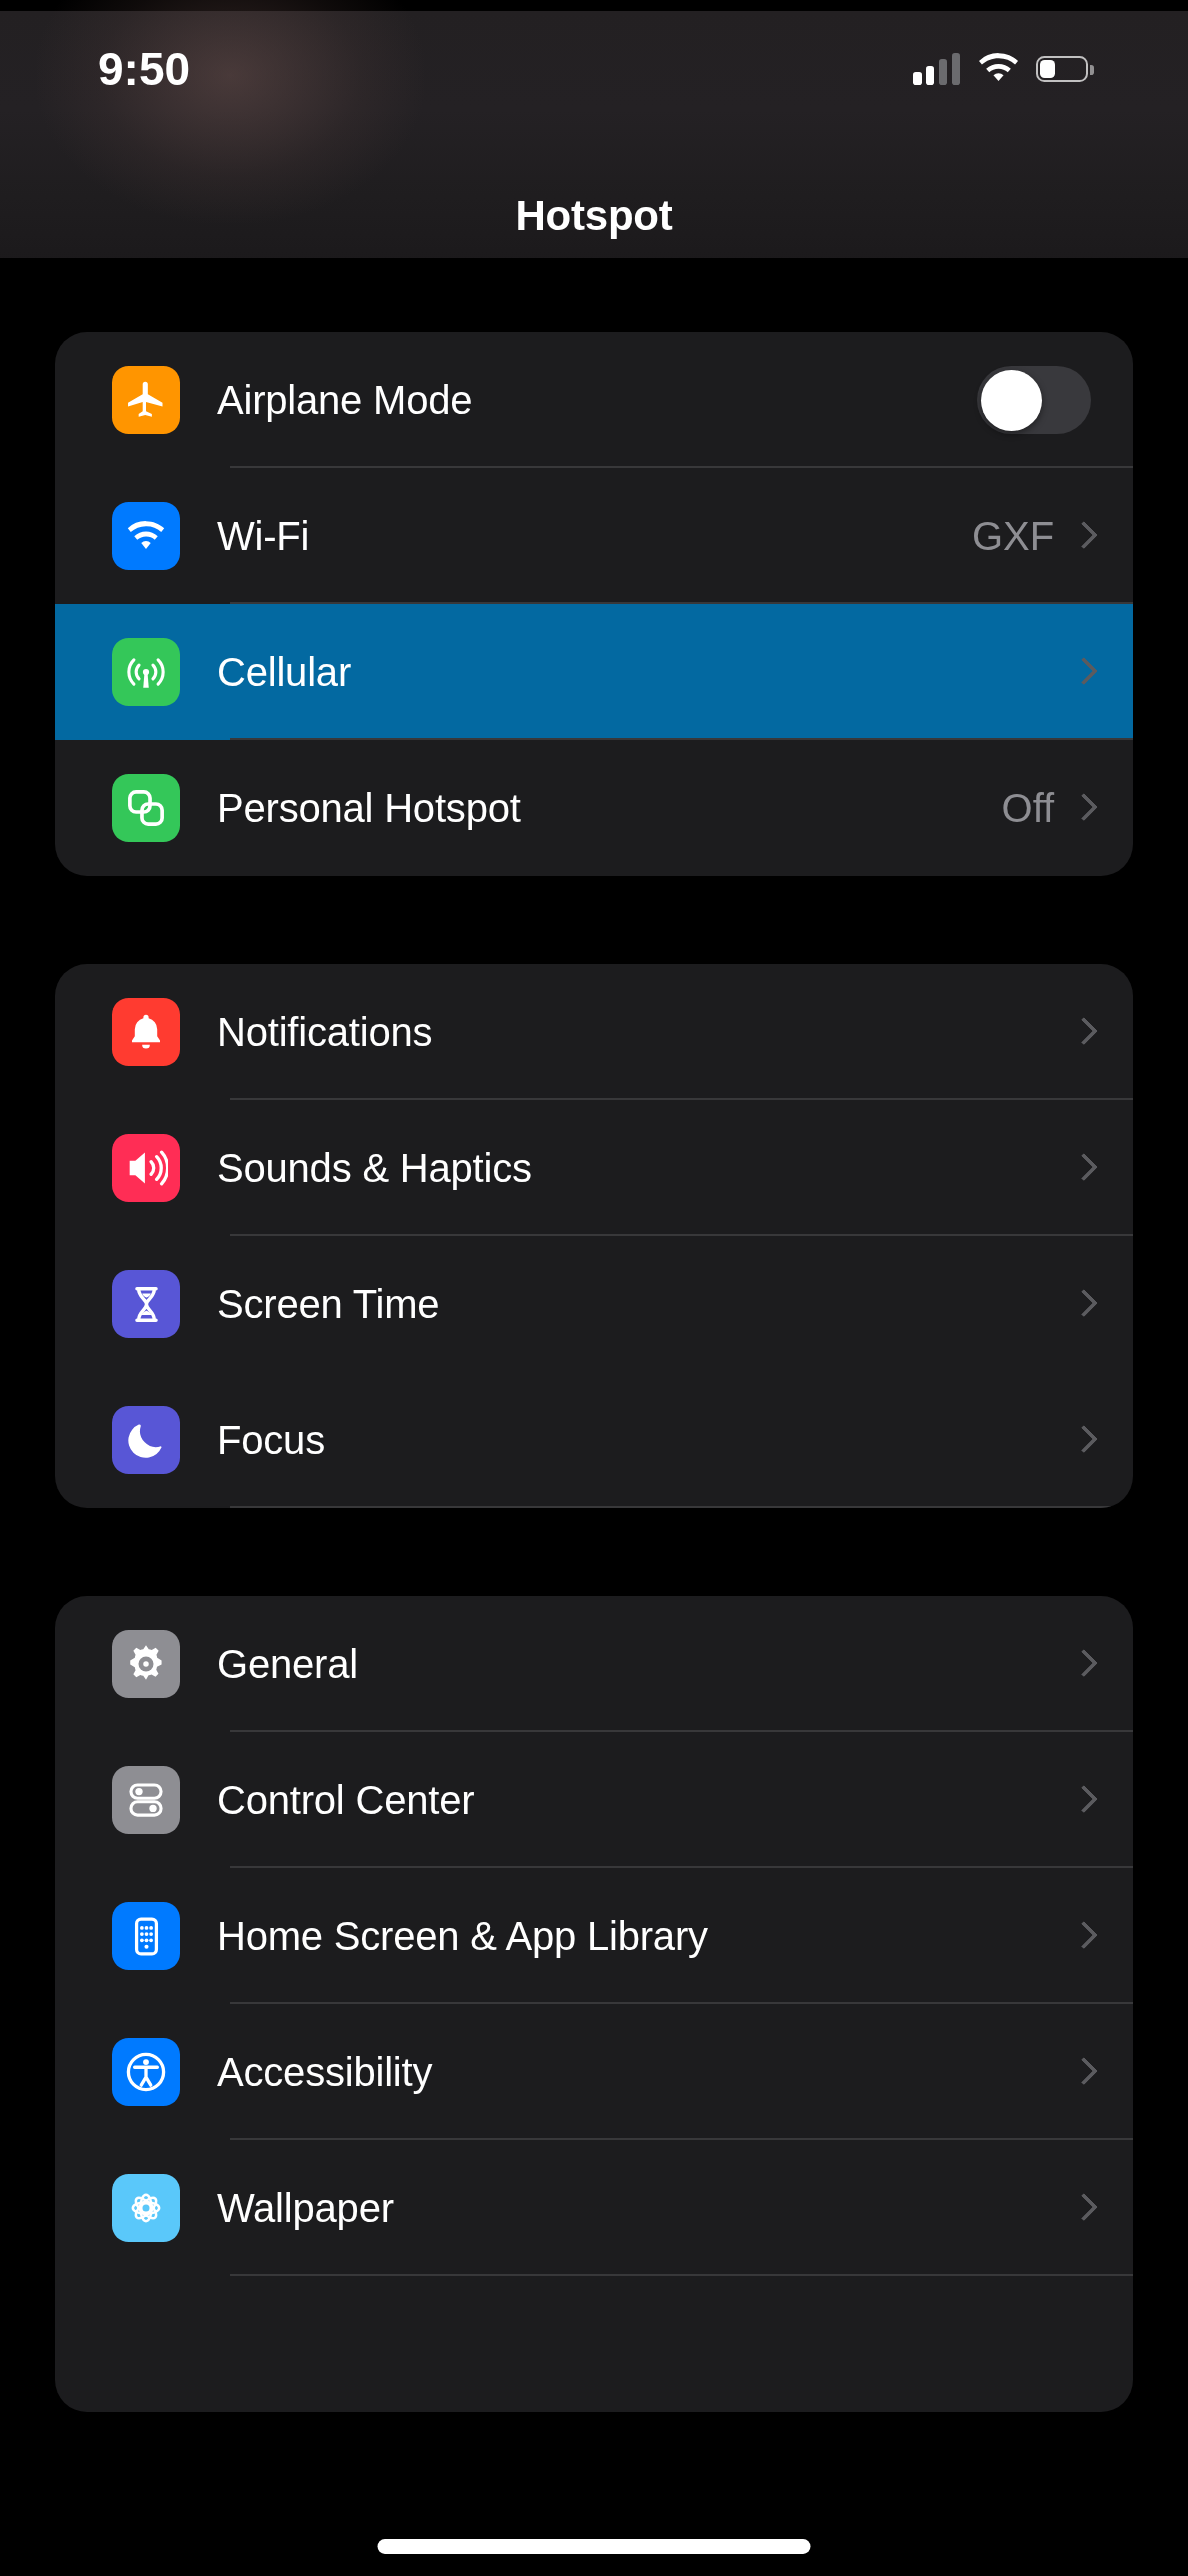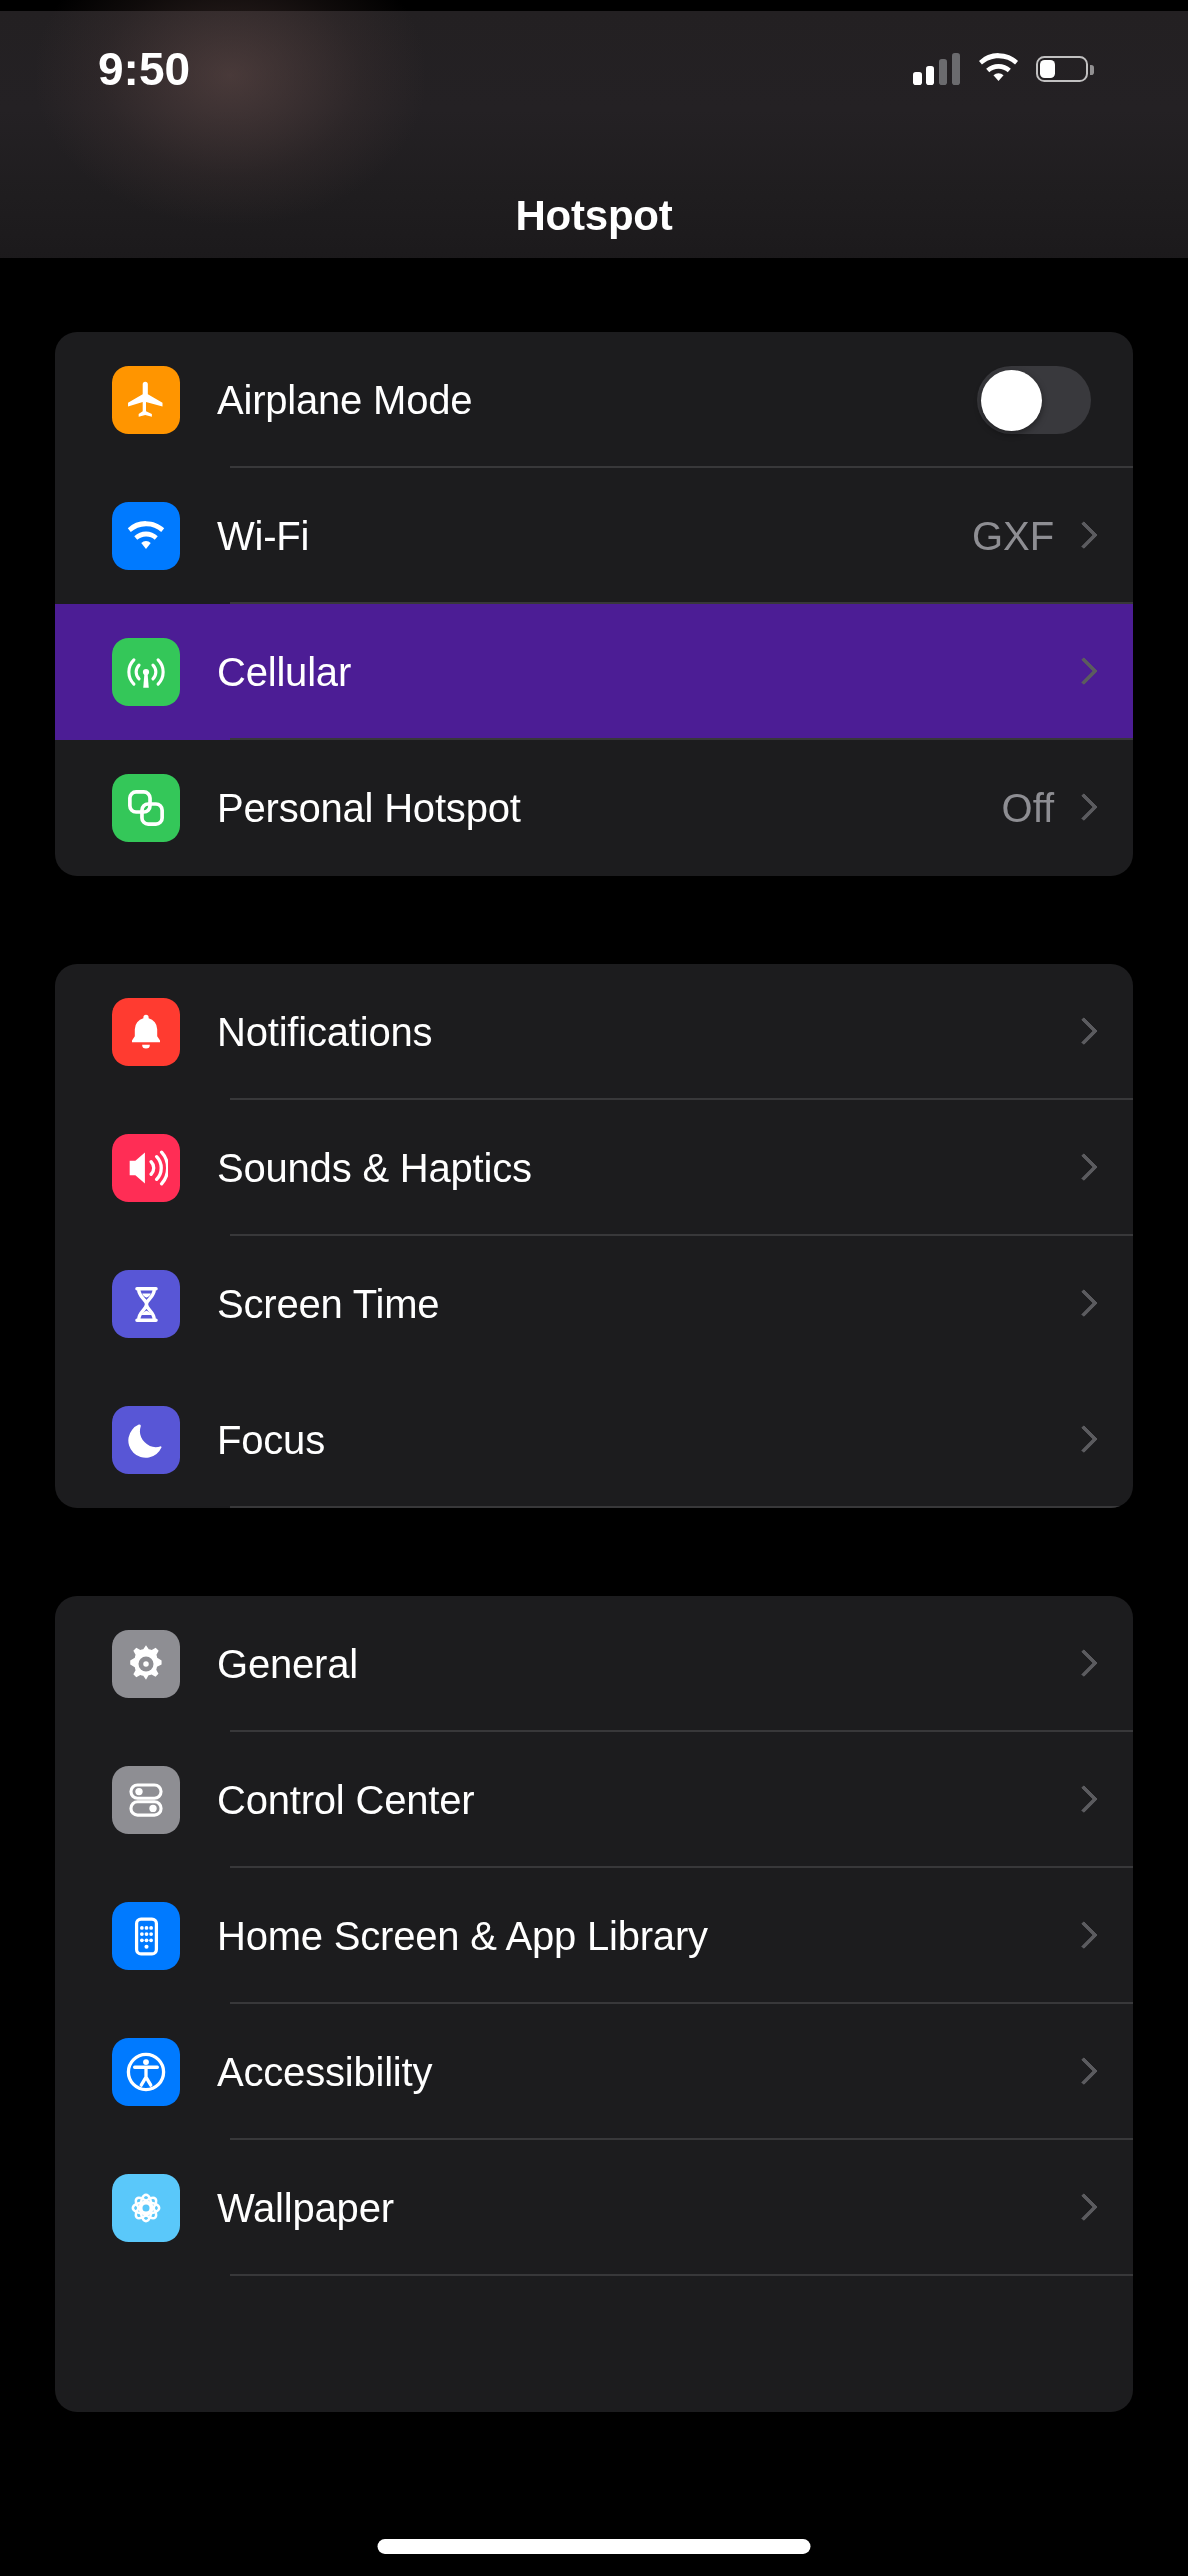--- a/index.html
+++ b/index.html
@@ -79,33 +79,33 @@
   
   #content {
     position: absolute; top: 258px; left: 0;
     width: 1188px; height: 2318px;
     background: #000;
   }
 
   .group {
     margin: 0 55px 88px 55px;
     background: #1c1c1e;
-    border-radius: 22px;
+    border-radius: 32px;
     overflow: hidden;
   }
   .group.first { margin-top: 74px; }
 
   .row {
     position: relative;
     display: flex; align-items: center;
     height: 136px;
     padding-left: 57px; padding-right: 42px;
     background: transparent;
   }
-  .row.selected { background: #4c1d95; }
+  .row.selected { background: #0369a1; }
 
   .row .sep {
     position: absolute; left: 175px; right: 0; bottom: 0;
     height: 1.8px; background: #38383a;
   }
 
   .icon-box {
     flex: 0 0 auto;
     width: 68px; height: 68px;
     border-radius: 16.6px;

